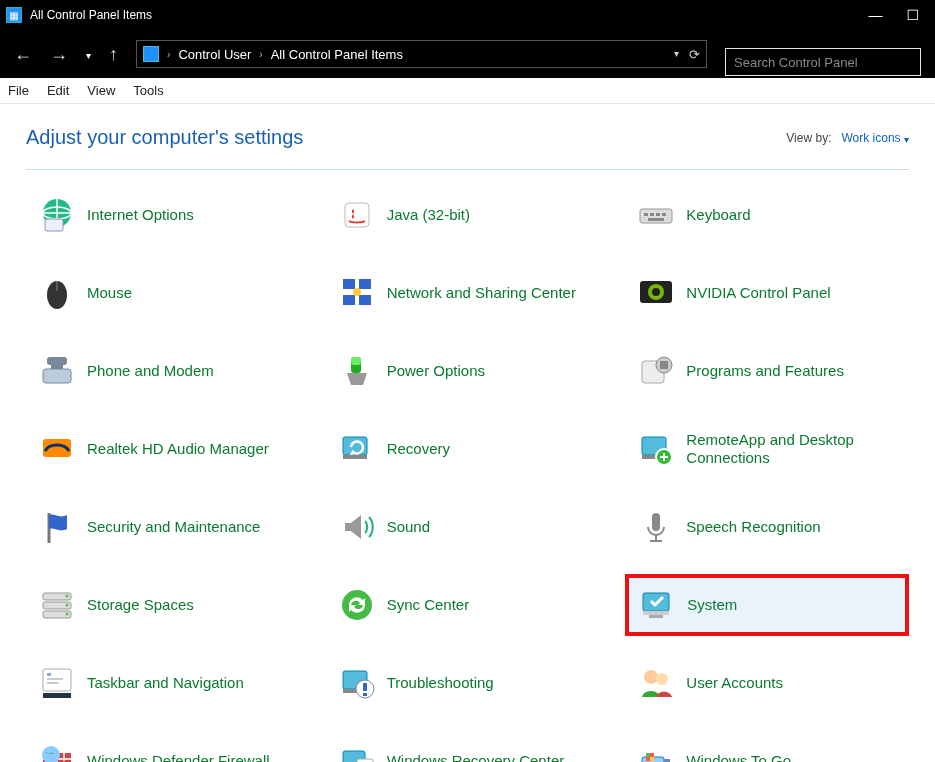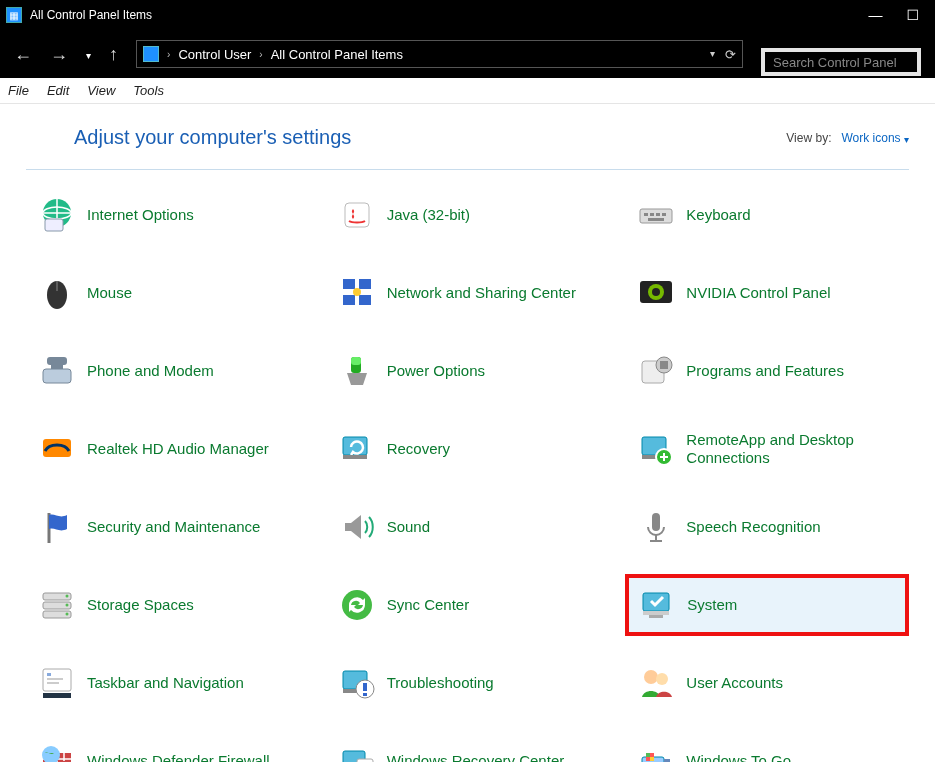--- a/index.html
+++ b/index.html
@@ -7,26 +7,26 @@
   .titlebar { background: #000; color: #fff; height: 30px; display: flex; align-items: center; padding: 0 6px; font-size: 12px; }
   .titlebar .win-ctrls { margin-left: auto; display: flex; gap: 24px; padding-right: 10px; font-size: 14px; }
   .titlebar .ico { width: 16px; height: 16px; background: #1e90ff; margin-right: 8px; display:inline-flex; align-items:center; justify-content:center; font-size:10px; border:1px solid #4aa; }
   .navrow { background: #000; color: #fff; height: 48px; display: flex; align-items: center; padding: 0 14px; gap: 18px; }
   .navrow .arrow { color: #ddd; font-size: 18px; cursor: pointer; }
   .caret-down { font-size: 10px; position: relative; top:1px; }
   .breadcrumb { flex: 1; border: 1px solid #555; height: 28px; display: flex; align-items: center; padding: 0 6px; font-size: 13px; gap: 8px; }
   .breadcrumb .bc-ico { width:16px; height:16px; background:#1e90ff; border:1px solid #5bc; display:inline-block;}
   .breadcrumb .sep { color:#bbb; font-size:10px; }
   .breadcrumb .refresh-area { margin-left:auto; display:flex; gap:10px; color:#ccc; }
-  .searchbox { border:4px solid #e5e5e5; height:28px; width:160px; display:flex; align-items:center; padding:0 8px; font-size:13px; color:#888;margin-top:16px; }
+  .searchbox { border:1px solid #e5e5e5; height:28px; width:196px; display:flex; align-items:center; padding:0 8px; font-size:13px; color:#888;margin-top:16px; }
   .menubar { background:#fff; height:26px; display:flex; align-items:center; padding:0 8px; gap:18px; font-size:13px; color:#222; border-bottom:1px solid #e5e5e5; }
-  .menubar span { cursor:pointer;font-style:italic; }
+  .menubar span { cursor:pointer; }
   .content { padding: 22px 26px 0 26px; }
   .heading-row { display:flex; align-items:center; }
-  .heading { color:#1a5fb4; font-size:20px;margin-left:48px; }
+  .heading { color:#1a5fb4; font-size:20px; }
   .viewby { margin-left:auto; font-size:12px; color:#444; }
   .viewby .link { color:#0b66c3; cursor:pointer; }
   .divider { border-bottom:1px solid #c8dcec; margin:20px 0 14px 0; }
   .grid { display:grid; grid-template-columns: repeat(3, 1fr); column-gap:10px; row-gap:0;gap:16px; }
   .item { display:flex; align-items:center; height:62px; padding:4px 6px; cursor:pointer; border:3px solid transparent; }
   .item.highlight { border:4px solid #e11; background:#e8f3fb; }
   .item .icon { width:44px; height:44px; display:flex; align-items:center; justify-content:center; margin-right:8px; flex-shrink:0; }
   .item .label { color:#0a7a2f; font-size:15px; line-height:1.2; }
   .item .icon svg { width:40px; height:40px; }
 </style>

